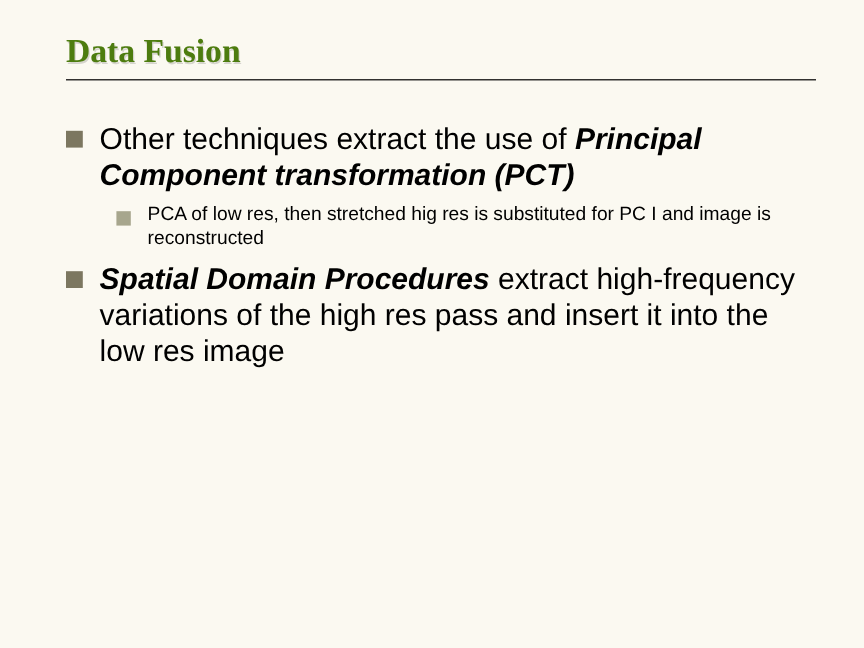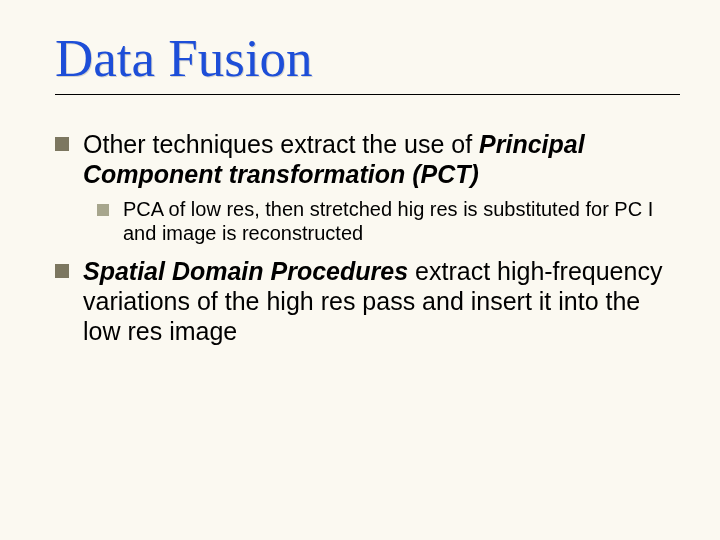--- a/index.html
+++ b/index.html
@@ -14,24 +14,24 @@
   }
   .slide {
     box-sizing: border-box;
     width: 720px;
     height: 540px;
     padding: 28px 40px 40px 55px;
     position: relative;
   }
   .title {
     font-family: "Times New Roman", Times, serif;
-    font-size: 53px;
-    font-weight: 400;
+    font-size: 28px;
+    font-weight: 700;
     margin: 0 0 6px 0;
-    color: #1d4ed8;
+    color: #4d7c0f;
     text-shadow: 1px 1px 0 rgba(0,0,0,0.15);
   }
   .rule {
     border: none;
     border-top: 1.5px solid #000;
     margin: 6px 0 34px 0;
   }
   ul {
     list-style: none;
     margin: 0;
@@ -52,21 +52,21 @@
     width: 14px;
     height: 14px;
     background: #7c7760;
   }
   ul.level2 {
     margin-top: 8px;
   }
   ul.level2 > li {
     position: relative;
     padding-left: 26px;
-    font-size: 20px;
+    font-size: 16px;
     line-height: 1.22;
     margin-bottom: 10px;
     margin-left: 14px;
   }
   ul.level2 > li::before {
     content: "";
     position: absolute;
     left: 0;
     top: 7px;
     width: 12px;

